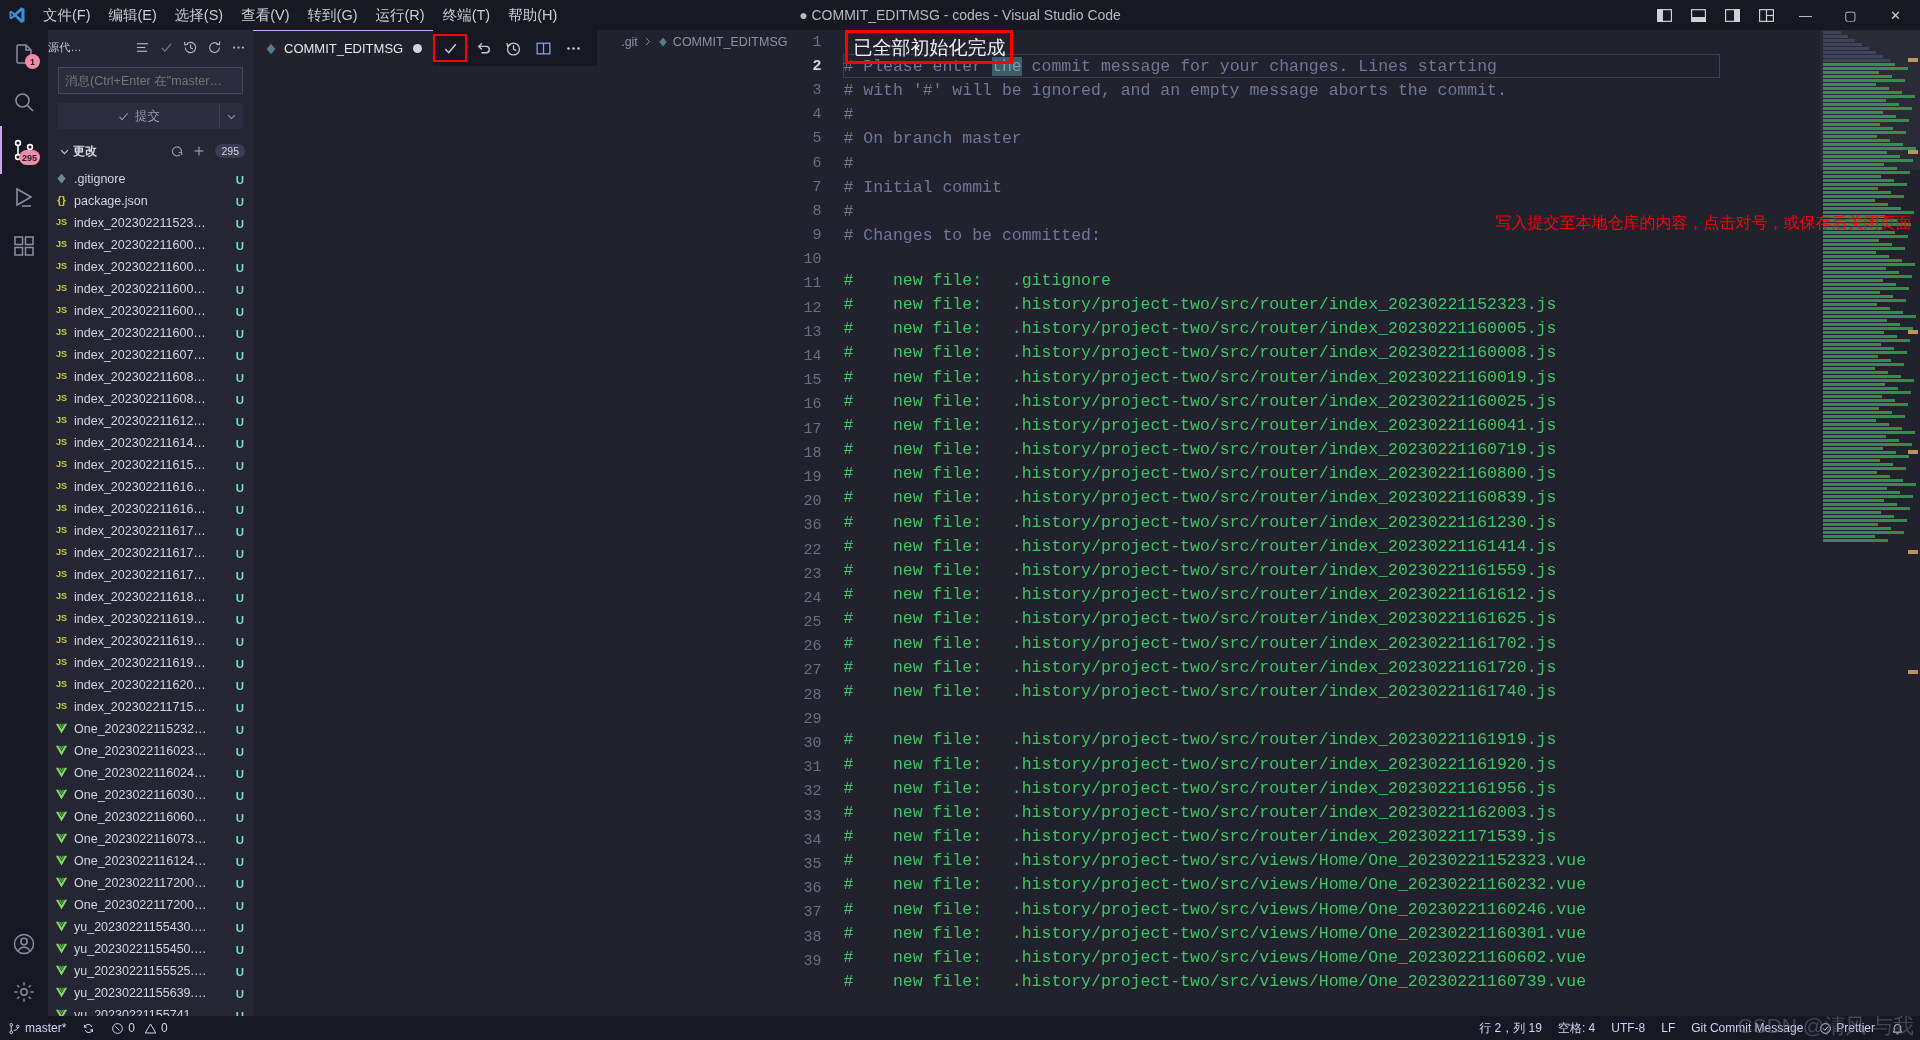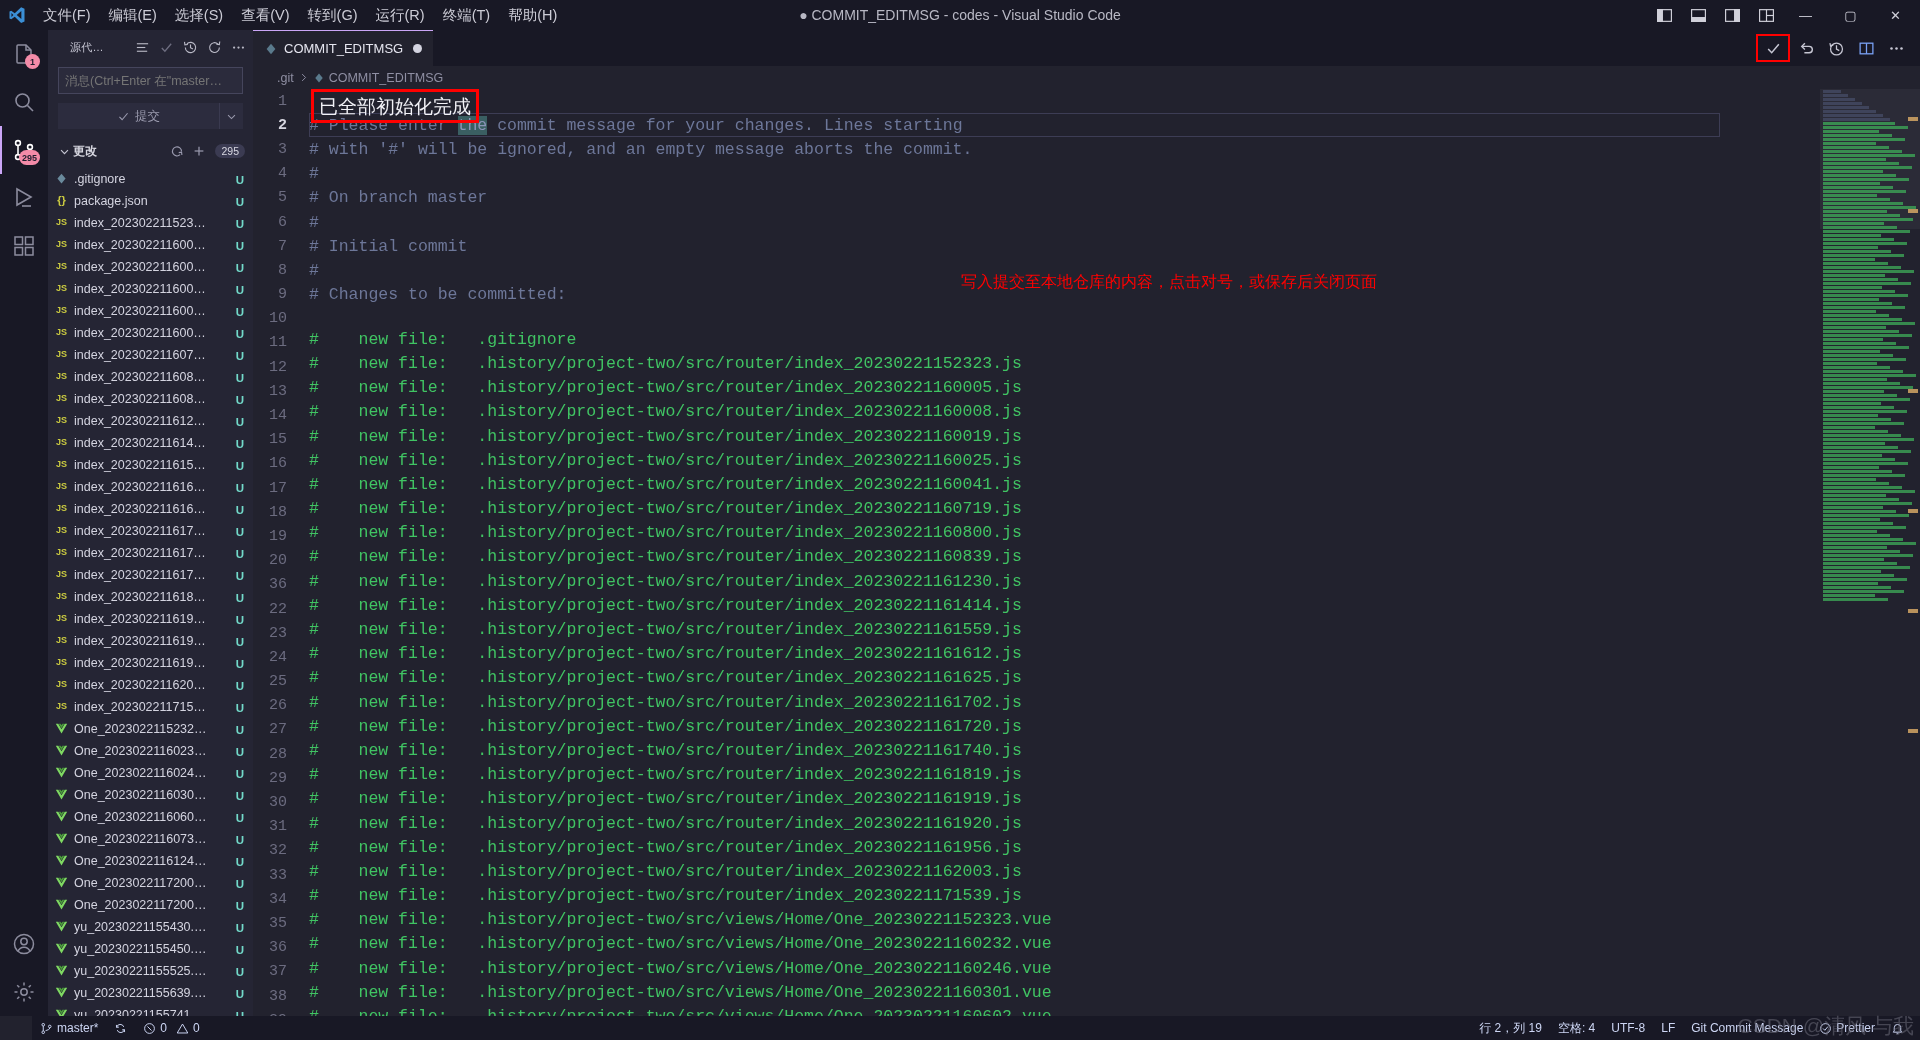--- a/index.html
+++ b/index.html
@@ -42,21 +42,21 @@
                         width: 2px; background: #cba6f7; }
   .act-badge { position: absolute; right: 8px; bottom: 9px; background: #f38ba8; color: #1e1e2e;
                border-radius: 10px; min-width: 15px; height: 15px; font-size: 9px;
                display: flex; align-items: center; justify-content: center; padding: 0 3px;
                font-weight: bold; }
   .act-spacer { flex: 1 1 auto; }
 
   
   .sidebar { width: 205px; background: #252534; display: flex; flex-direction: column;
              flex: 0 0 205px; min-height: 0; }
-  .sb-header { height: 35px; display: flex; align-items: center; padding: 0 4px 0 22px;
+  .sb-header { height: 35px; display: flex; align-items: center; padding: 0 4px 0 0;
                flex: 0 0 35px; }
   .sb-title { font-size: 11px; color: #c5c5d2; letter-spacing: .3px; white-space: nowrap;
               overflow: hidden; max-width: 52px; }
   .sb-actions { margin-left: auto; display: flex; align-items: center; gap: 2px; }
   .sb-act { width: 22px; height: 22px; display: flex; align-items: center; justify-content: center;
             color: #b9b9c6; }
   .sb-act svg { width: 15px; height: 15px; }
   .sb-act.dim { color: #6e6e80; }
 
   .commit-box { padding: 2px 10px 0 10px; }
@@ -94,21 +94,21 @@
   .f-ico.js { color: #cbcb41; font-size: 9px; }
   .f-ico.json { color: #cbcb41; font-size: 11px; }
   .f-ico.vue { color: #7fd962; }
   .f-ico.vue svg { width: 13px; height: 13px; }
   .f-ico.git svg { width: 13px; height: 13px; }
   .f-name { overflow: hidden; text-overflow: ellipsis; max-width: 138px; }
   .f-status { margin-left: auto; color: #73daca; font-size: 11.5px; padding-right: 9px;
               font-weight: bold; }
 
   
-  .editor-area { flex: 1 1 auto; display: flex; flex-direction: column; min-width: 0;
+  .editor-area { flex: 1 1 auto; display: flex; min-width: 0;
                  background: #22222e; position: relative; }
   .tabs-row { height: 36px; display: flex; align-items: stretch; background: #181825;
               flex: 0 0 36px; position: relative; }
   .tab { display: flex; align-items: center; padding: 0 11px; background: #22222e;
          border-top: 1px solid #cba6f7; font-size: 13px; color: #e6e6f0; gap: 6px;
          min-width: 0; }
   .tab-ico svg { width: 14px; height: 14px; display: block; }
   .tab-dirty { width: 9px; height: 9px; border-radius: 50%; background: #d4d4e0; margin-left: 4px; }
   .tabs-filler { flex: 1 1 auto; }
   .editor-actions { display: flex; align-items: center; gap: 2px; padding-right: 10px; }
@@ -148,21 +148,21 @@
              overflow: hidden; }
   .mm-line { height: 3px; background: #3fae5a; opacity: .75; margin-left: 3px; }
   .mm-dim { background: #4d5573; opacity: .6; }
   .mm-slider { position: absolute; left: 0; right: 0; top: 0; height: 140px;
                background: rgba(255,255,255,0.045); }
   .scroll-deco { position: absolute; right: 0; top: 0; width: 14px; bottom: 0; }
   .sd-mark { position: absolute; right: 2px; width: 10px; height: 4px; background: #e0af68; opacity:.8; }
 
   
   .statusbar { height: 24px; background: #181825; display: flex; align-items: center;
-               flex: 0 0 24px; font-size: 12px; color: #cdd6f4; position: relative; margin-left: 32px; }
+               flex: 0 0 24px; font-size: 12px; color: #cdd6f4; position: relative; }
   .sb-left { display: flex; align-items: center; }
   .sb-right { margin-left: auto; display: flex; align-items: center; padding-right: 8px; }
   .sb-cell { display: flex; align-items: center; gap: 4px; padding: 0 8px; height: 24px; }
   .sb-cell svg { width: 13px; height: 13px; }
   .watermark { position: absolute; right: 6px; top: -4px; color: #6a6a78; font-size: 21px;
                opacity: .55; white-space: nowrap; pointer-events: none;
                font-family: "Liberation Sans", sans-serif; }
 </style>
 </head>
 <body>
@@ -795,21 +795,20 @@
             <div class="code-line">
               <span class="ln">26</span>
               <span class="code-txt green">#    new file:   .history/project-two/src/router/index_20230221161720.js</span>
             </div>
             <div class="code-line">
               <span class="ln">27</span>
               <span class="code-txt green">#    new file:   .history/project-two/src/router/index_20230221161740.js</span>
             </div>
             <div class="code-line">
               <span class="ln">28</span>
-              <span class="code-txt green">#    new file:   .history/project-two/src/router/index_20230221161819.js</span>
             </div>
             <div class="code-line">
               <span class="ln">29</span>
               <span class="code-txt green">#    new file:   .history/project-two/src/router/index_20230221161919.js</span>
             </div>
             <div class="code-line">
               <span class="ln">30</span>
               <span class="code-txt green">#    new file:   .history/project-two/src/router/index_20230221161920.js</span>
             </div>
             <div class="code-line">

